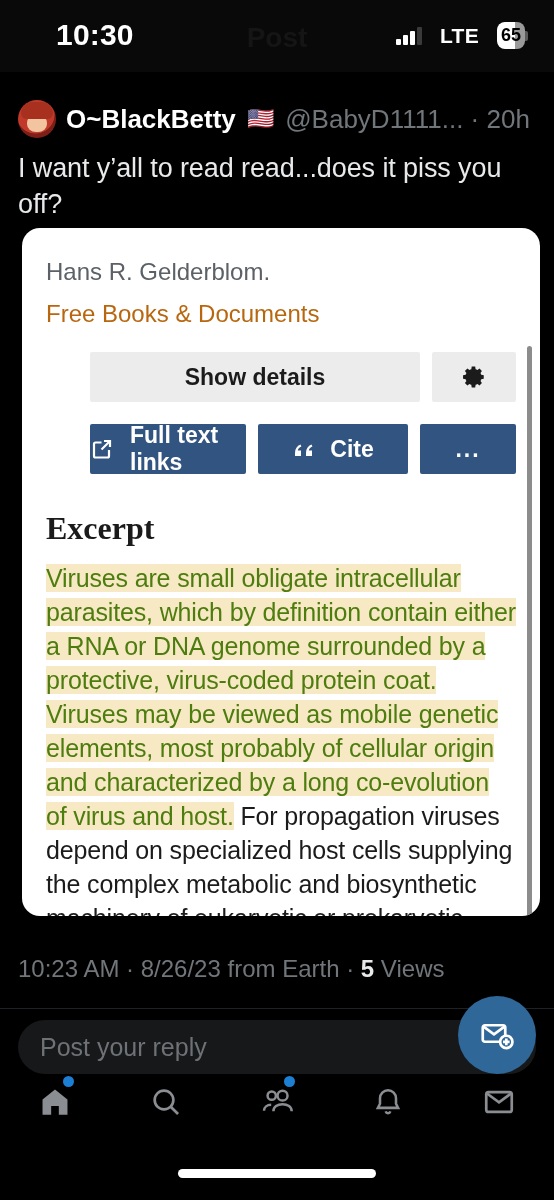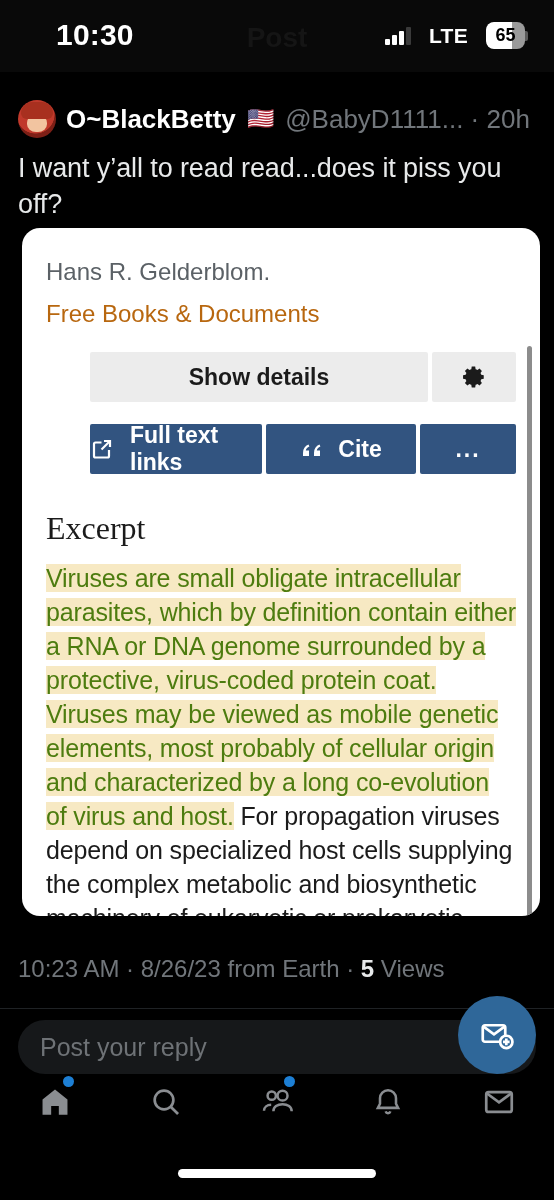--- a/index.html
+++ b/index.html
@@ -29,21 +29,21 @@
     display: flex; align-items: center; gap: 18px;
   }
   .bars { display: flex; align-items: flex-end; gap: 2.5px; height: 18px; }
   .bars i { display: block; width: 4.5px; background: #fff; border-radius: 1px; }
   .bars i:nth-child(1){ height: 6px; }
   .bars i:nth-child(2){ height: 10px; }
   .bars i:nth-child(3){ height: 14px; }
   .bars i:nth-child(4){ height: 18px; background: #3a3a3a; }
   .lte { color: #fff; font-size: 21px; font-weight: 600; letter-spacing: 0.3px; }
   .battery {
-    position: relative; width: 39px; height: 27px; border-radius: 8px;
+    position: relative; width: 28px; height: 27px; border-radius: 8px;
     background: #9a9a9a; overflow: hidden;
   }
   .battery .fill {
     position: absolute; left: 0; top: 0; height: 100%; width: 66%;
     background: #fff; border-radius: 8px 0 0 8px;
   }
   .battery .lvl {
     position: absolute; left: 0; top: 0; width: 100%; height: 100%;
     display: flex; align-items: center; justify-content: center;
     color: #000; font-size: 18px; font-weight: 700;
@@ -90,37 +90,37 @@
   }
   .card-inner { position: relative; padding: 0 24px; }
   .clip-top { height: 14px; }
   .authors {
     color: #5b6166; font-size: 24px; margin-top: 14px; line-height: 32px;
   }
   .pubtype {
     color: #b8670f; font-size: 24px; margin-top: 10px; line-height: 32px;
   }
 
-  .btn-row { display: flex; gap: 4px; margin-top: 22px; padding-left: 44px; }
+  .btn-row { display: flex; gap: 12px; margin-top: 22px; padding-left: 44px; }
   .btn {
     height: 50px; display: flex; align-items: center; justify-content: center;
     font-size: 23px; font-weight: 700; border-radius: 2px;
   }
   .btn-grey { background: #ececec; color: #1b1b1b; }
   .btn-details { flex: 1; }
   .btn-gear { width: 84px; }
   .btn-blue { background: #325480; color: #fff; }
   .btn-fulltext { flex: 1; gap: 16px; }
   .btn-cite { width: 150px; gap: 14px; }
   .btn-more { width: 96px; letter-spacing: 2px; }
   .ico { display: inline-flex; align-items: center; justify-content: center; }
 
   .excerpt-h {
     font-family: "Liberation Serif", serif;
-    font-size: 32px; font-weight: 400; color: #1b1b1b;
+    font-size: 32px; font-weight: 700; color: #1b1b1b;
     margin-top: 36px;
   }
   .excerpt-body {
     font-size: 25px; line-height: 34px; color: #1b1b1b;
     margin-top: 14px; letter-spacing: -0.15px;
   }
   .excerpt-body mark { background: #f7e9c3; color: #4d7c0f; }
 
   .card-scroll {
     position: absolute; right: 8px; top: 118px; width: 5px; height: 572px;

